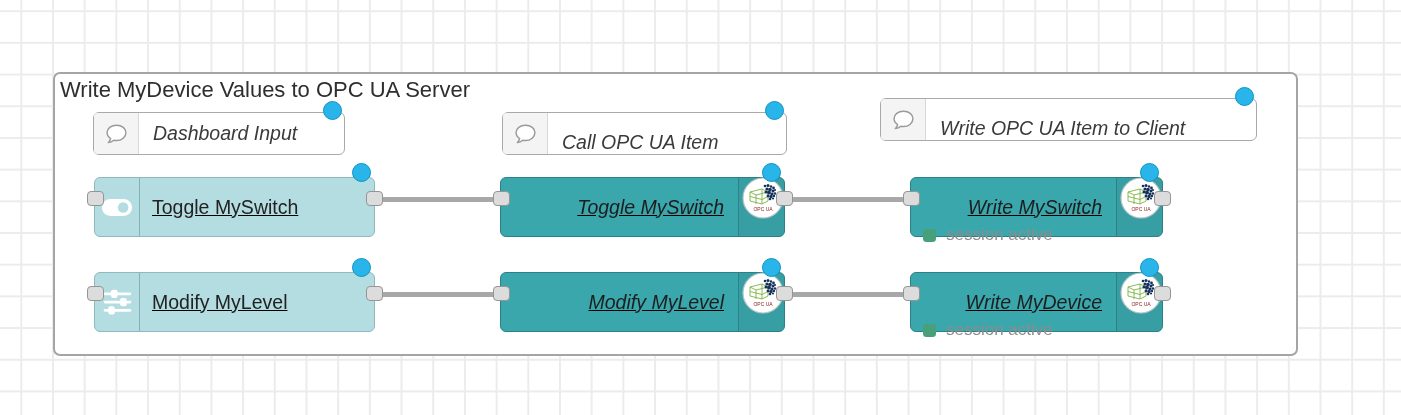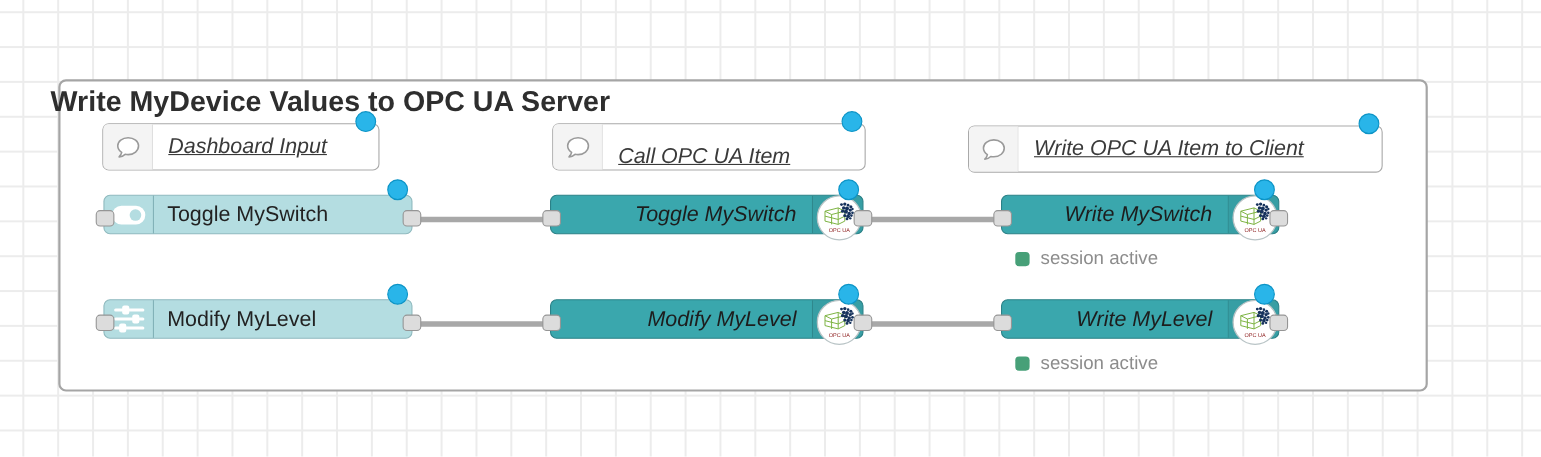--- a/index.html
+++ b/index.html
@@ -12,38 +12,38 @@
       linear-gradient(to bottom,#ececec 1.6px,transparent 1.6px);
     background-size:31.7px 31.7px;
     background-position:20.3px 10.2px;
   }
   .group{
     position:absolute;left:53px;top:72px;width:1245px;height:284px;
     background:#fff;border:2.5px solid var(--group-border);border-radius:7px;
     box-sizing:border-box;z-index:0;
   }
   .group-label{
-    position:absolute;left:46px;top:77px;font-size:26px;color:#2e2e2e;z-index:1;white-space:nowrap;font-weight:bold;
+    position:absolute;left:60px;top:77px;font-size:22px;color:#2e2e2e;z-index:1;white-space:nowrap;
   }
   
   .wire{position:absolute;height:5px;background:var(--wire);border-radius:2.5px;z-index:1;}
   
   .comment{
     position:absolute;height:43px;background:#fff;border:1.8px solid #a9a9a9;border-radius:6px;
     box-sizing:border-box;z-index:2;display:flex;align-items:center;
   }
   .comment .icon-box{
     width:44px;align-self:stretch;background:#f4f4f4;border-right:1px solid #d8d8d8;
     border-radius:4px 0 0 4px;display:flex;align-items:center;justify-content:center;flex:0 0 auto;
   }
-  .comment .label{font-style:italic;font-size:19.5px;color:#3a3a3a;padding-left:14px;white-space:nowrap;text-decoration:underline;}
+  .comment .label{font-style:italic;font-size:19.5px;color:#3a3a3a;padding-left:14px;white-space:nowrap;}
   
   .node{
-    position:absolute;height:36px;border-radius:6px;box-sizing:border-box;z-index:2;
-    display:flex;align-items:center;
+    position:absolute;height:60px;border-radius:6px;box-sizing:border-box;z-index:2;
+    display:flex;align-items:center;text-decoration:underline;
   }
   .node.ui{background:var(--ui-node-fill);border:1.8px solid #8fb9be;}
   .node.opcua{background:var(--opcua-node-fill);border:1.8px solid #2b8187;}
   .node.ui .icon-box{
     width:44px;align-self:stretch;border-right:1.2px solid rgba(0,70,80,.28);
     display:flex;align-items:center;justify-content:center;flex:0 0 auto;
   }
   .node.ui .label{font-size:19.5px;color:#222;padding-left:12px;white-space:nowrap;}
   .node.opcua .label{
     flex:1;text-align:right;font-style:italic;font-size:19.5px;color:#1d1d1d;
@@ -101,21 +101,21 @@
   <div class="comment" style="left:502px;top:112px;width:285px;align-items:flex-end;">
     <div class="icon-box">
       <svg width="27" height="22" viewBox="0 0 30 24">
         <path d="M15 2.2 C9 2.2 4.5 5.9 4.5 10.4 C4.5 13.1 6.1 15.5 8.5 17 C8.1 18.9 7.1 20.4 5.9 21.6 C8.3 21.4 10.4 20.4 11.9 19 C12.9 19.2 13.9 19.3 15 19.3 C21 19.3 25.5 15.3 25.5 10.4 C25.5 5.9 21 2.2 15 2.2 Z" fill="#fff" stroke="#9a9a9a" stroke-width="1.6" stroke-linejoin="round"></path>
       </svg>
     </div>
     <span class="label">Call OPC UA Item</span>
     <div class="changed-dot"></div>
   </div>
 
-  <div class="comment" style="left:880px;top:114px;width:377px;">
+  <div class="comment" style="left:880px;top:98px;width:377px;align-items:flex-end;">
     <div class="icon-box">
       <svg width="27" height="22" viewBox="0 0 30 24">
         <path d="M15 2.2 C9 2.2 4.5 5.9 4.5 10.4 C4.5 13.1 6.1 15.5 8.5 17 C8.1 18.9 7.1 20.4 5.9 21.6 C8.3 21.4 10.4 20.4 11.9 19 C12.9 19.2 13.9 19.3 15 19.3 C21 19.3 25.5 15.3 25.5 10.4 C25.5 5.9 21 2.2 15 2.2 Z" fill="#fff" stroke="#9a9a9a" stroke-width="1.6" stroke-linejoin="round"></path>
       </svg>
     </div>
     <span class="label">Write OPC UA Item to Client</span>
     <div class="changed-dot"></div>
   </div>
 
   <div class="node ui" style="left:94px;top:177px;width:281px;">
@@ -261,21 +261,21 @@
           <circle cx="31" cy="21.5" r="1.1"></circle>
       </g>
       <text x="21" y="34" font-size="5" fill="#8e2020" text-anchor="middle">OPC UA</text>
     </svg>
     <div class="port in"></div>
     <div class="port out"></div>
     <div class="changed-dot"></div>
   </div>
 
   <div class="node opcua" style="left:910px;top:272px;width:253px;">
-    <span class="label">Write MyLevel</span>
+    <span class="label">Write MyDevice</span>
     <div class="badge-strip"></div>
     <svg class="opcua-badge" viewBox="0 0 42 42">
       <circle cx="21" cy="21" r="20" fill="#fff" stroke="#b9c4c6" stroke-width="1.2"></circle>
       <g stroke="#7cb342" stroke-width="0.9" fill="none">
         <path d="M8 15 L20 12 L26 15 L14 18 Z"></path>
         <path d="M8 15 L8 24 L20 27 L20 12"></path>
         <path d="M26 15 L26 24 L20 27"></path>
         <path d="M14 18 L14 27"></path>
         <path d="M8 19.5 L20 22.5 L26 19.5"></path>
       </g>

